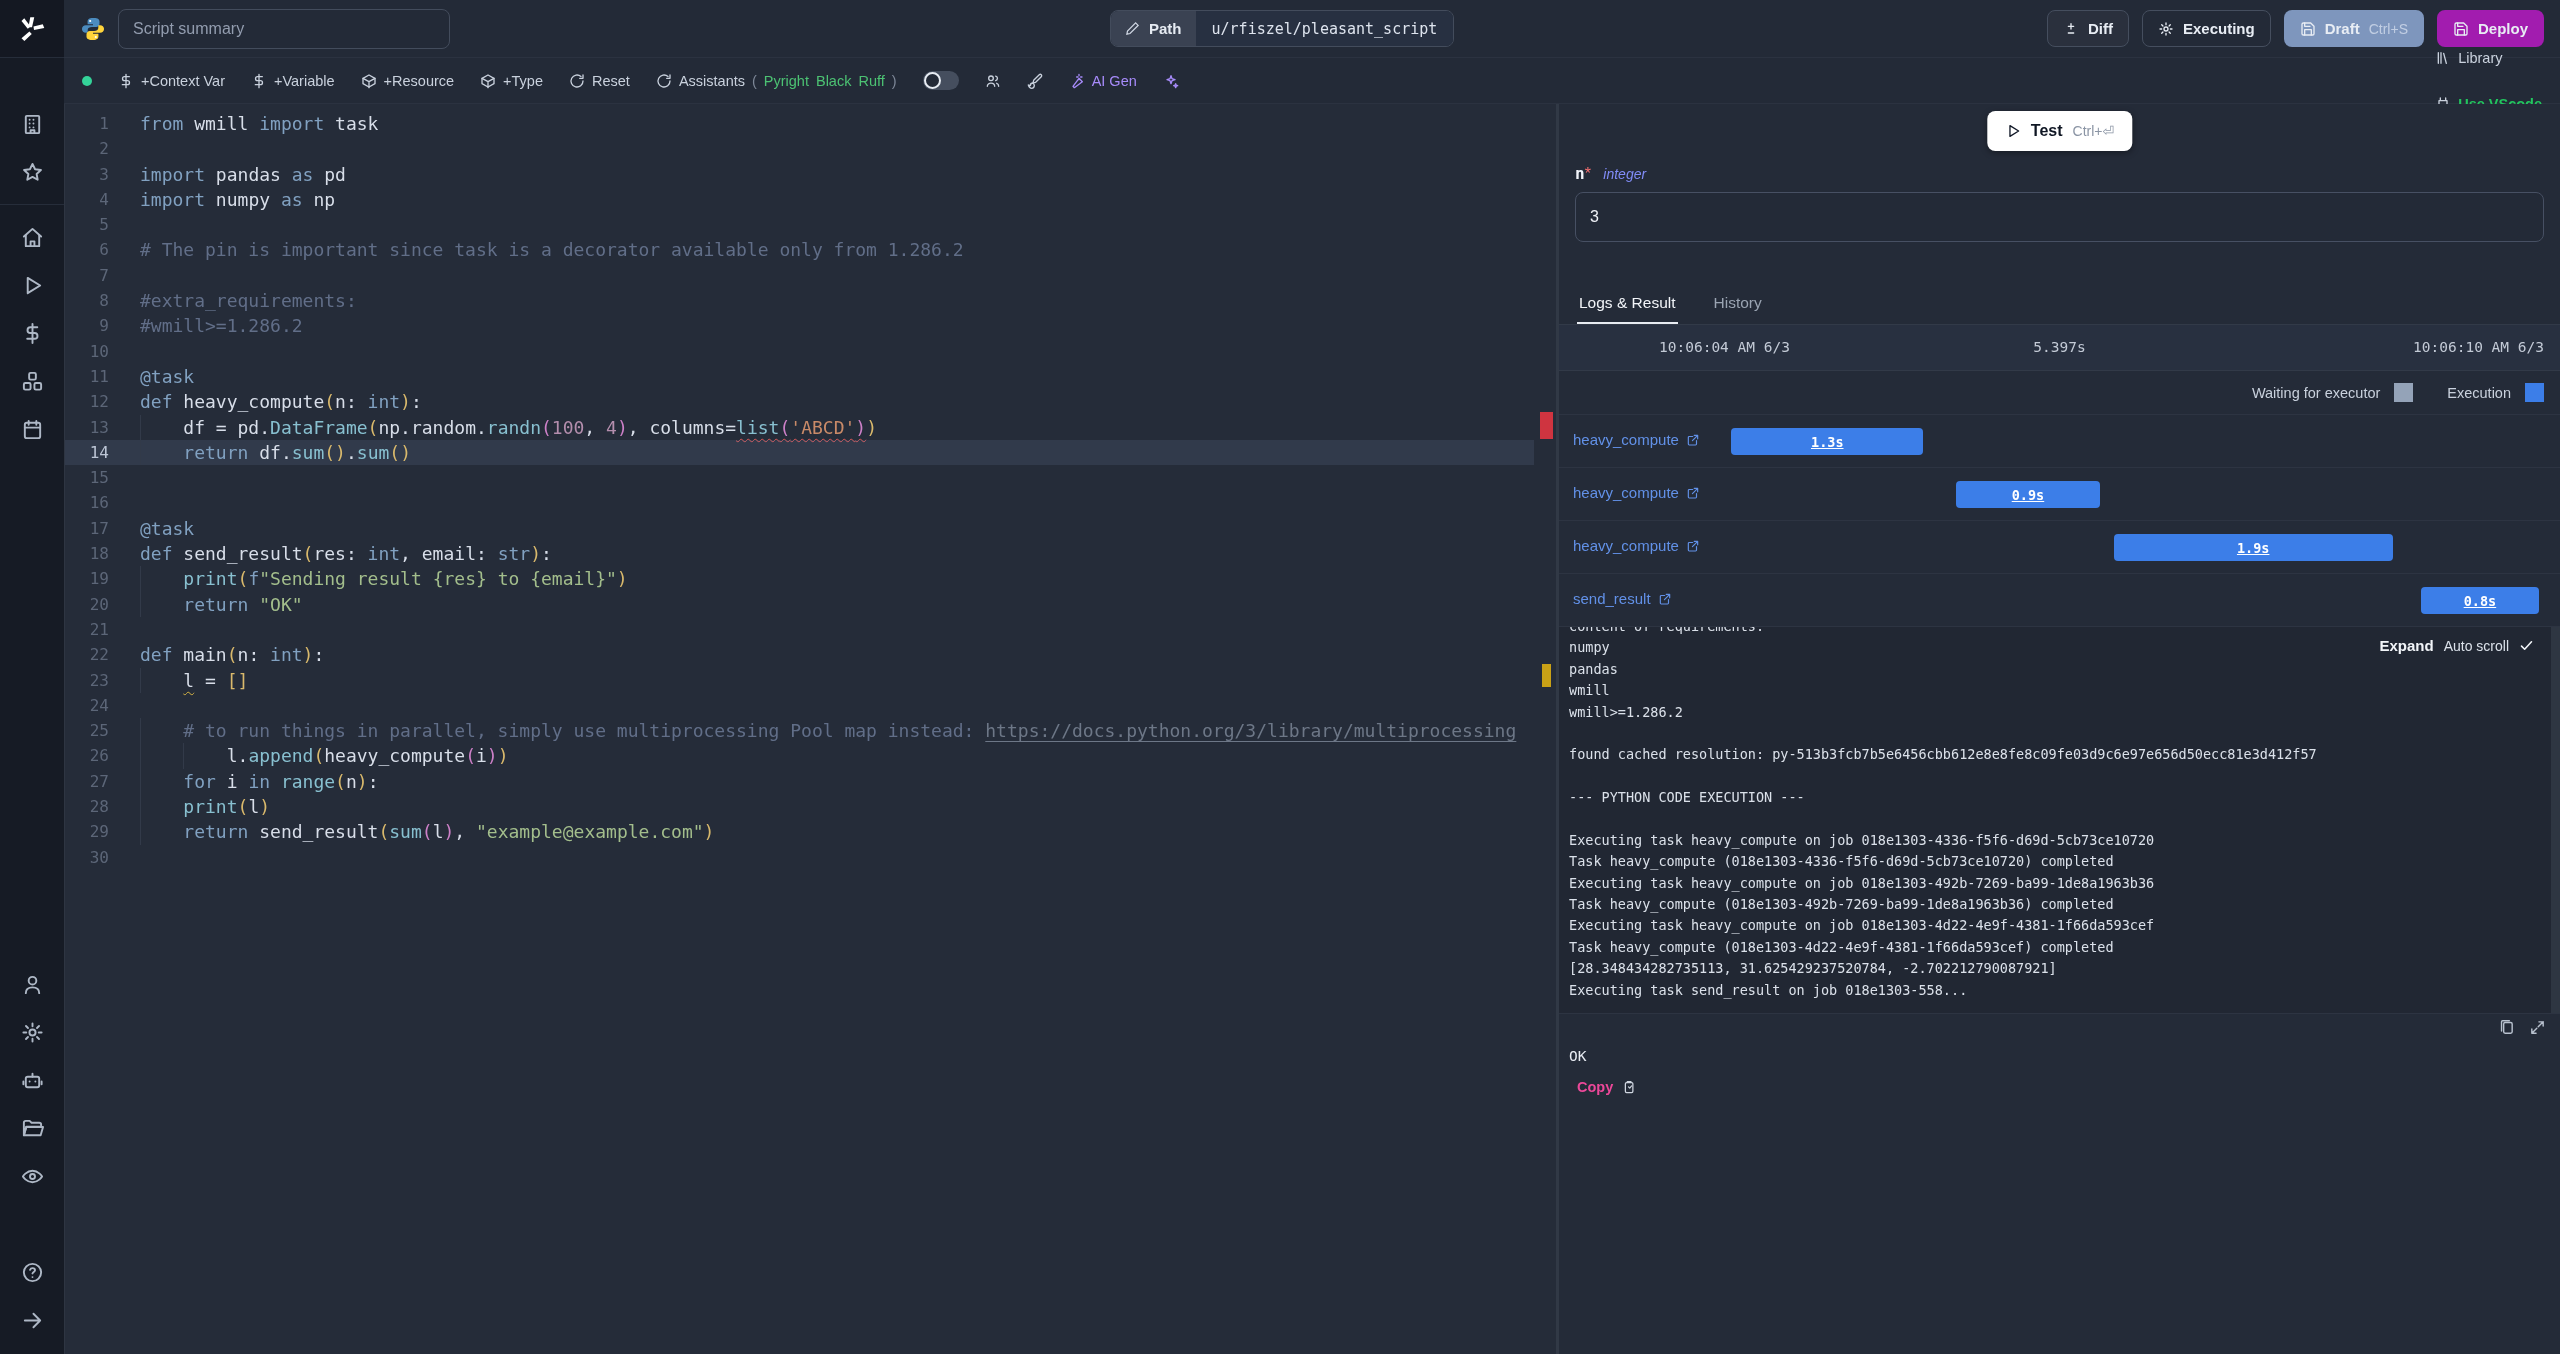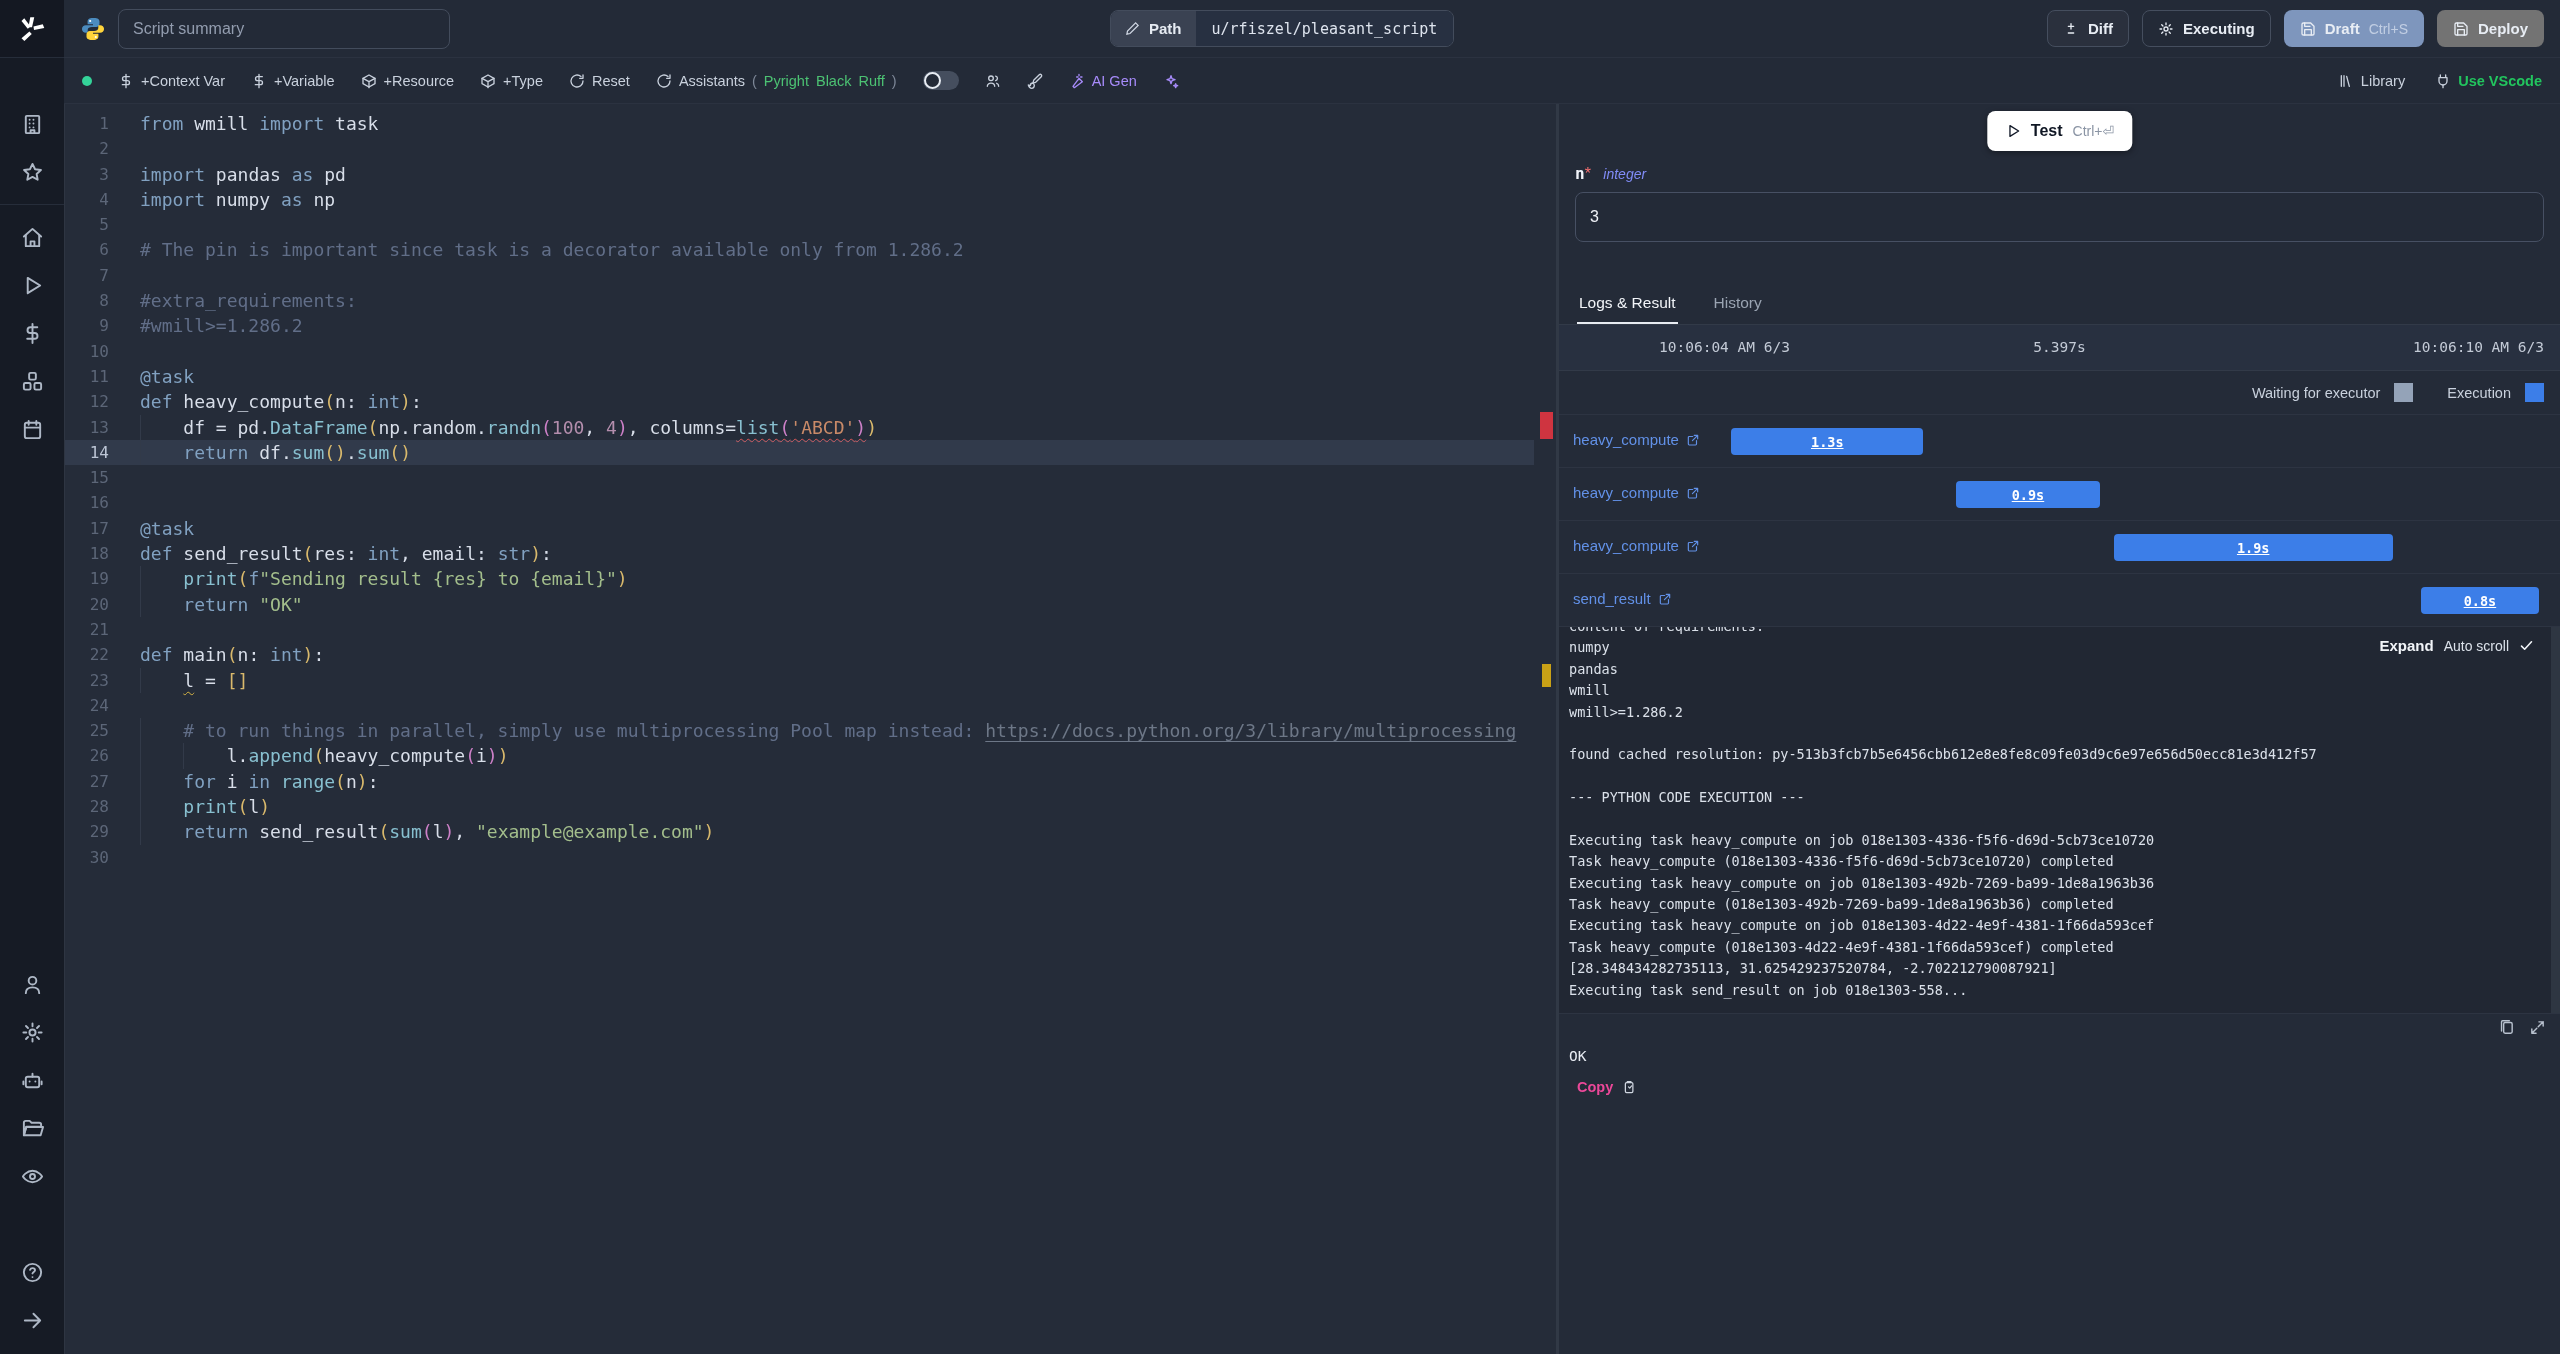--- a/index.html
+++ b/index.html
@@ -32,36 +32,36 @@
   .path-label svg { width:15px; height:15px; stroke:#cfd6e2; stroke-width:2; fill:none; }
   .path-value { display:flex; align-items:center; padding:0 16px; font-family:"DejaVu Sans Mono",monospace;
             font-size:15px; color:#dee4ee; background:#273041; }
   .tb-right { margin-left:auto; display:flex; gap:13px; }
   .btn { height:37px; display:flex; align-items:center; gap:9px; border-radius:8px; padding:0 15px;
          font-size:15px; font-weight:700; color:#e8edf4; cursor:pointer; border:1px solid transparent; }
   .btn svg { width:16px; height:16px; stroke:currentColor; stroke-width:2; fill:none; stroke-linecap:round; stroke-linejoin:round;}
   .btn.ghost { background:#2a303d; border-color:#454e5e; }
   .btn.outline { background:transparent; border-color:#454e5e; }
   .btn.draft { background:#7e96bd; }
-  .btn.deploy { background:#737373; }
+  .btn.deploy { background:#a21caf; }
   .btn .shortcut { font-weight:400; color:#d8e1f0; opacity:.75; font-size:14px; }
 
   
   #toolbar { position:absolute; left:64px; top:58px; right:0; height:46px; background:#232a37;
              border-bottom:1px solid #2b3240; display:flex; align-items:center; padding:0 18px; gap:26px;
              font-size:14.5px; color:#c9d1dd; }
   .tool { display:flex; align-items:center; gap:7px; cursor:pointer; white-space:nowrap; }
   .tool svg { width:16px; height:16px; stroke:#c9d1dd; stroke-width:2; fill:none; stroke-linecap:round; stroke-linejoin:round;}
   .dot { width:10px; height:10px; border-radius:50%; background:#34d399; }
   .lint { color:#4cc273; } .paren { color:#7d8797; }
   .toggle { width:36px; height:19px; border-radius:10px; background:#454e5e; position:relative; cursor:pointer; }
   .toggle .knob { position:absolute; left:1px; top:1px; width:17px; height:17px; border-radius:50%;
                   background:#232a37; border:2px solid #e7ecf3; }
   .purple { color:#a78bfa; } .purple svg { stroke:#a78bfa; }
-  #toolbar .right { margin-left:auto; display:flex; gap:30px; }
+  #toolbar .right { margin-left:auto; display:flex; gap:30px;flex-direction:column; }
   .strong { color:#22c55e; font-weight:700; }
 
   
   #editor { position:absolute; left:64px; top:104px; width:1492px; bottom:0; background:#252c39;
             border-left:1px solid #2e3542; overflow:hidden; }
   #gutter { position:absolute; left:0; top:7px; width:44px; text-align:right;
             font-family:"DejaVu Sans Mono",monospace; font-size:16px; color:#5c6678; }
   #gutter div { height:25.3px; line-height:25.3px; }
   #gutter div.active { color:#c6cdd9; }
   #code { position:absolute; left:0; right:22px; top:7px; }

